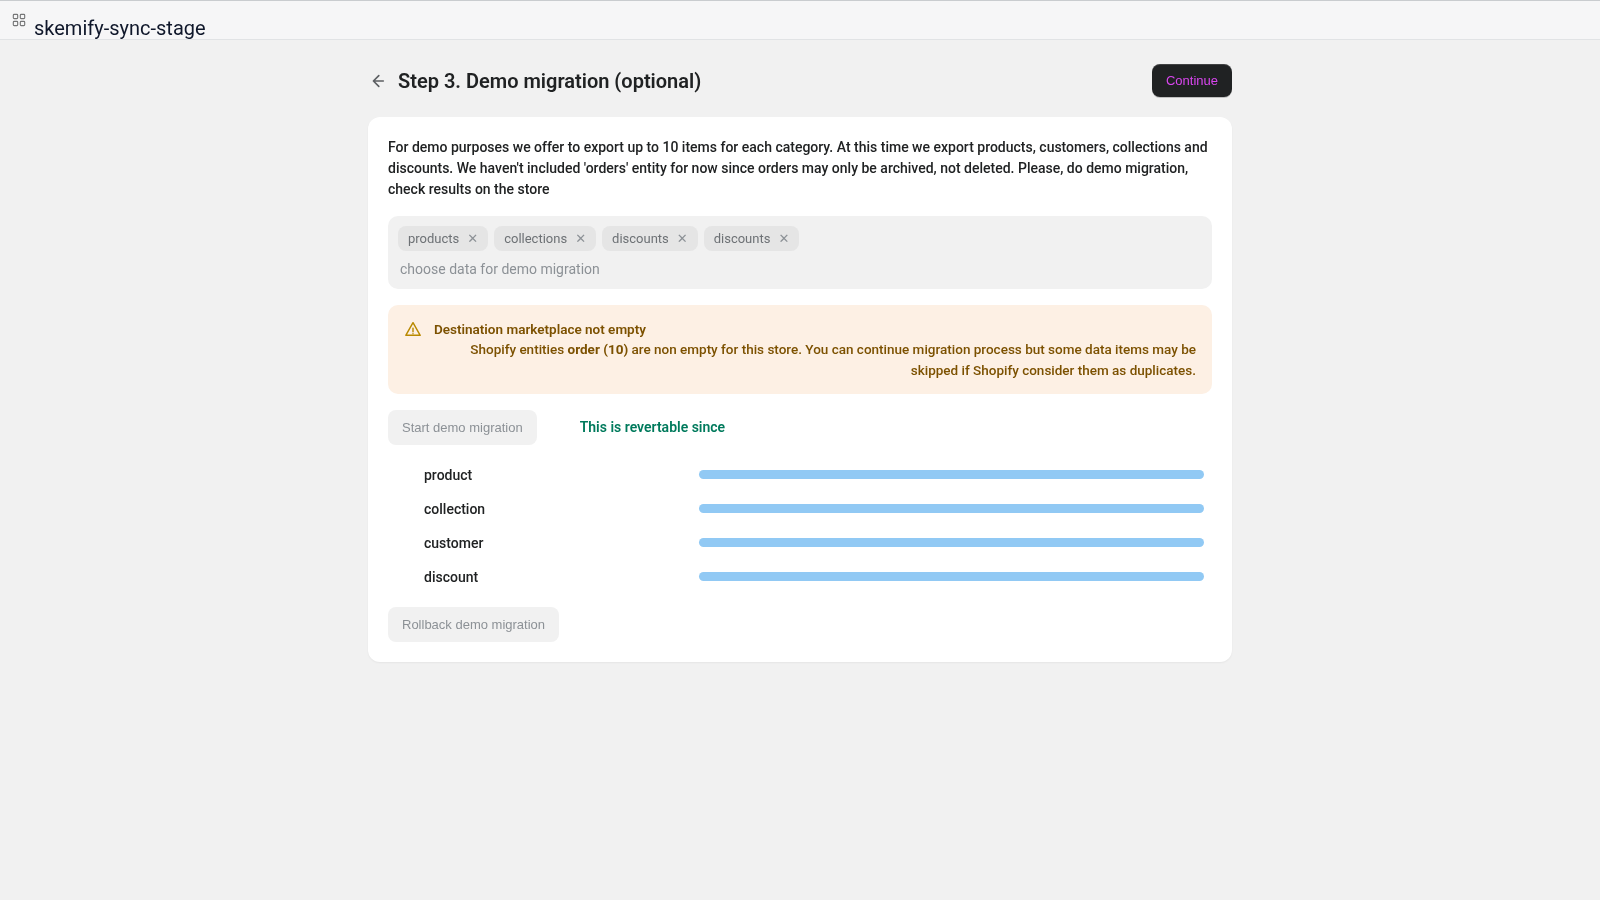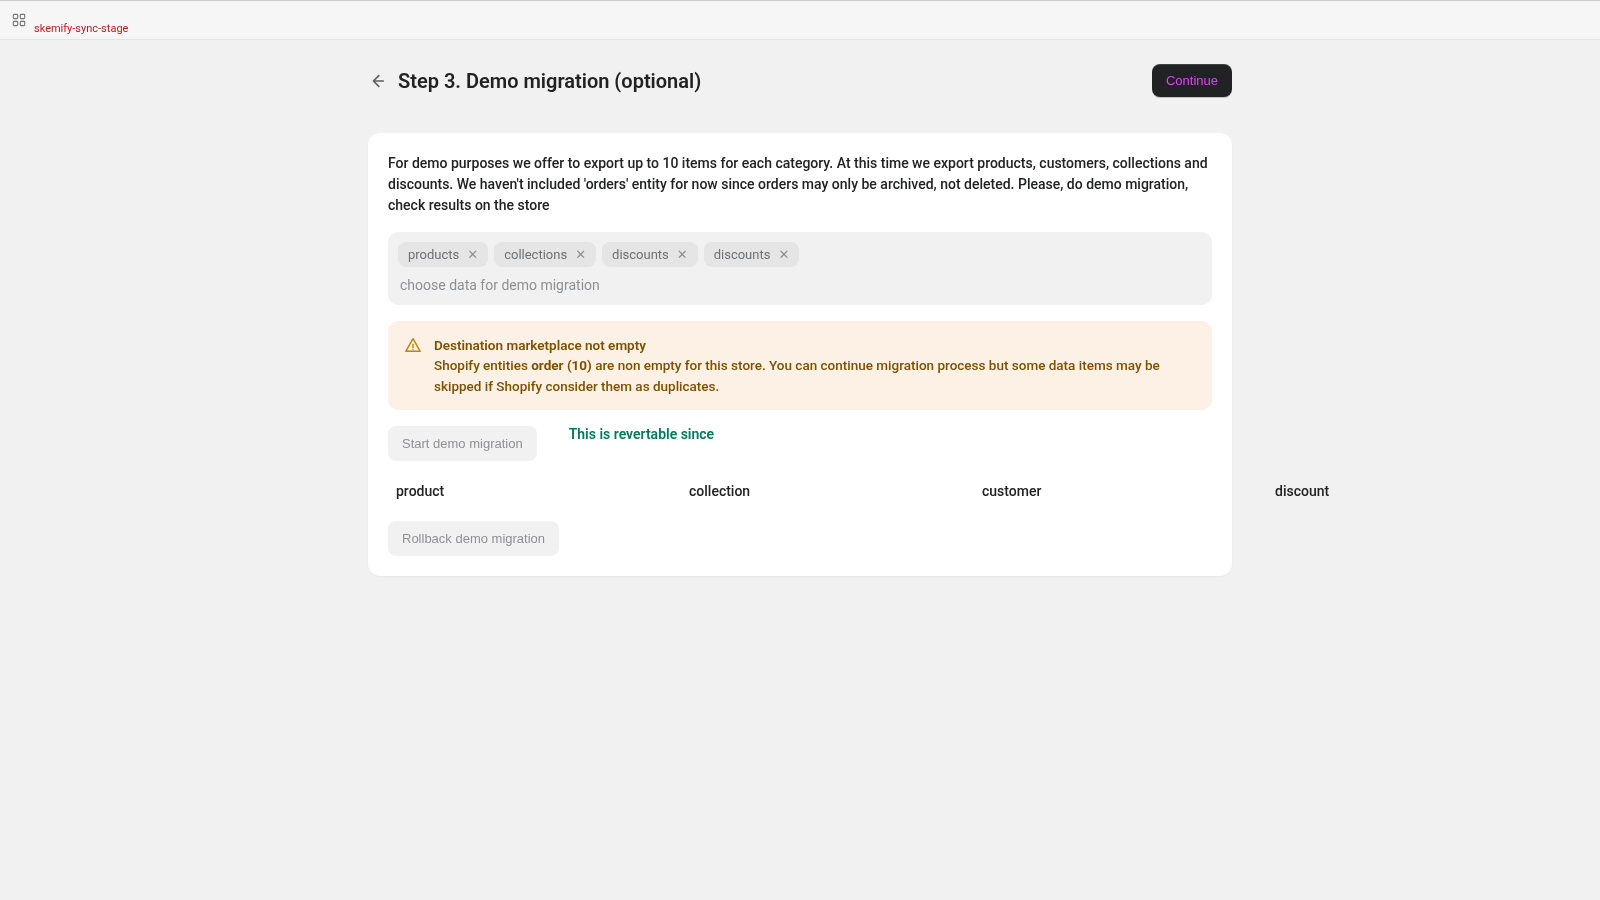--- a/index.html
+++ b/index.html
@@ -22,34 +22,34 @@
       align-items: center;
       padding: 0 12px;
     }
     .top-bar-icon {
       width: 14px;
       height: 14px;
       margin-right: 8px;
       opacity: 0.6;
     }
     .top-bar-title {
-      font-size: 11px;
-      color: #b91c1c;
+      font-size: 20px;
+      color: #0f172a;
       margin-top: 16px;
     }
     .page-wrapper {
       max-width: 864px;
       margin: 0 auto;
       padding: 24px 0;
     }
     .page-header {
       display: flex;
       align-items: center;
       justify-content: space-between;
-      margin-bottom: 36px;
+      margin-bottom: 20px;
     }
     .page-header-left {
       display: flex;
       align-items: center;
       gap: 12px;
     }
     .back-button {
       display: flex;
       align-items: center;
       justify-content: center;
@@ -134,51 +134,53 @@
     .warning-content {
       color: #7c5100;
       font-size: 13.5px;
       line-height: 1.5;
     }
     .warning-title {
       font-weight: 600;
     }
     .warning-body {
       font-weight: 500;
+      text-align: right;
     }
     .warning-bold {
       font-weight: 700;
     }
     .action-row {
       display: flex;
-      align-items: flex-start;
-      gap: 32px;
+      align-items: center;
+      gap: 43px;
       margin-bottom: 22px;
     }
     .disabled-button {
       background: #f1f1f1;
       color: #8c9196;
       border: none;
       border-radius: 8px;
       padding: 10px 14px;
       font-size: 13px;
       font-weight: 500;
       cursor: not-allowed;
     }
     .revertable-text {
       color: #007a5c;
       font-weight: 600;
       font-size: 14px;
     }
     .progress-list {
       display: flex;
-      flex-direction: row;
+      flex-direction: column;
       gap: 18px;
       margin-bottom: 22px;
       padding: 0 8px;
+      margin-left: 28px;
     }
     .progress-row {
       display: flex;
       align-items: center;
     }
     .progress-label {
       width: 275px;
       font-size: 14px;
       font-weight: 500;
       color: #202223;

